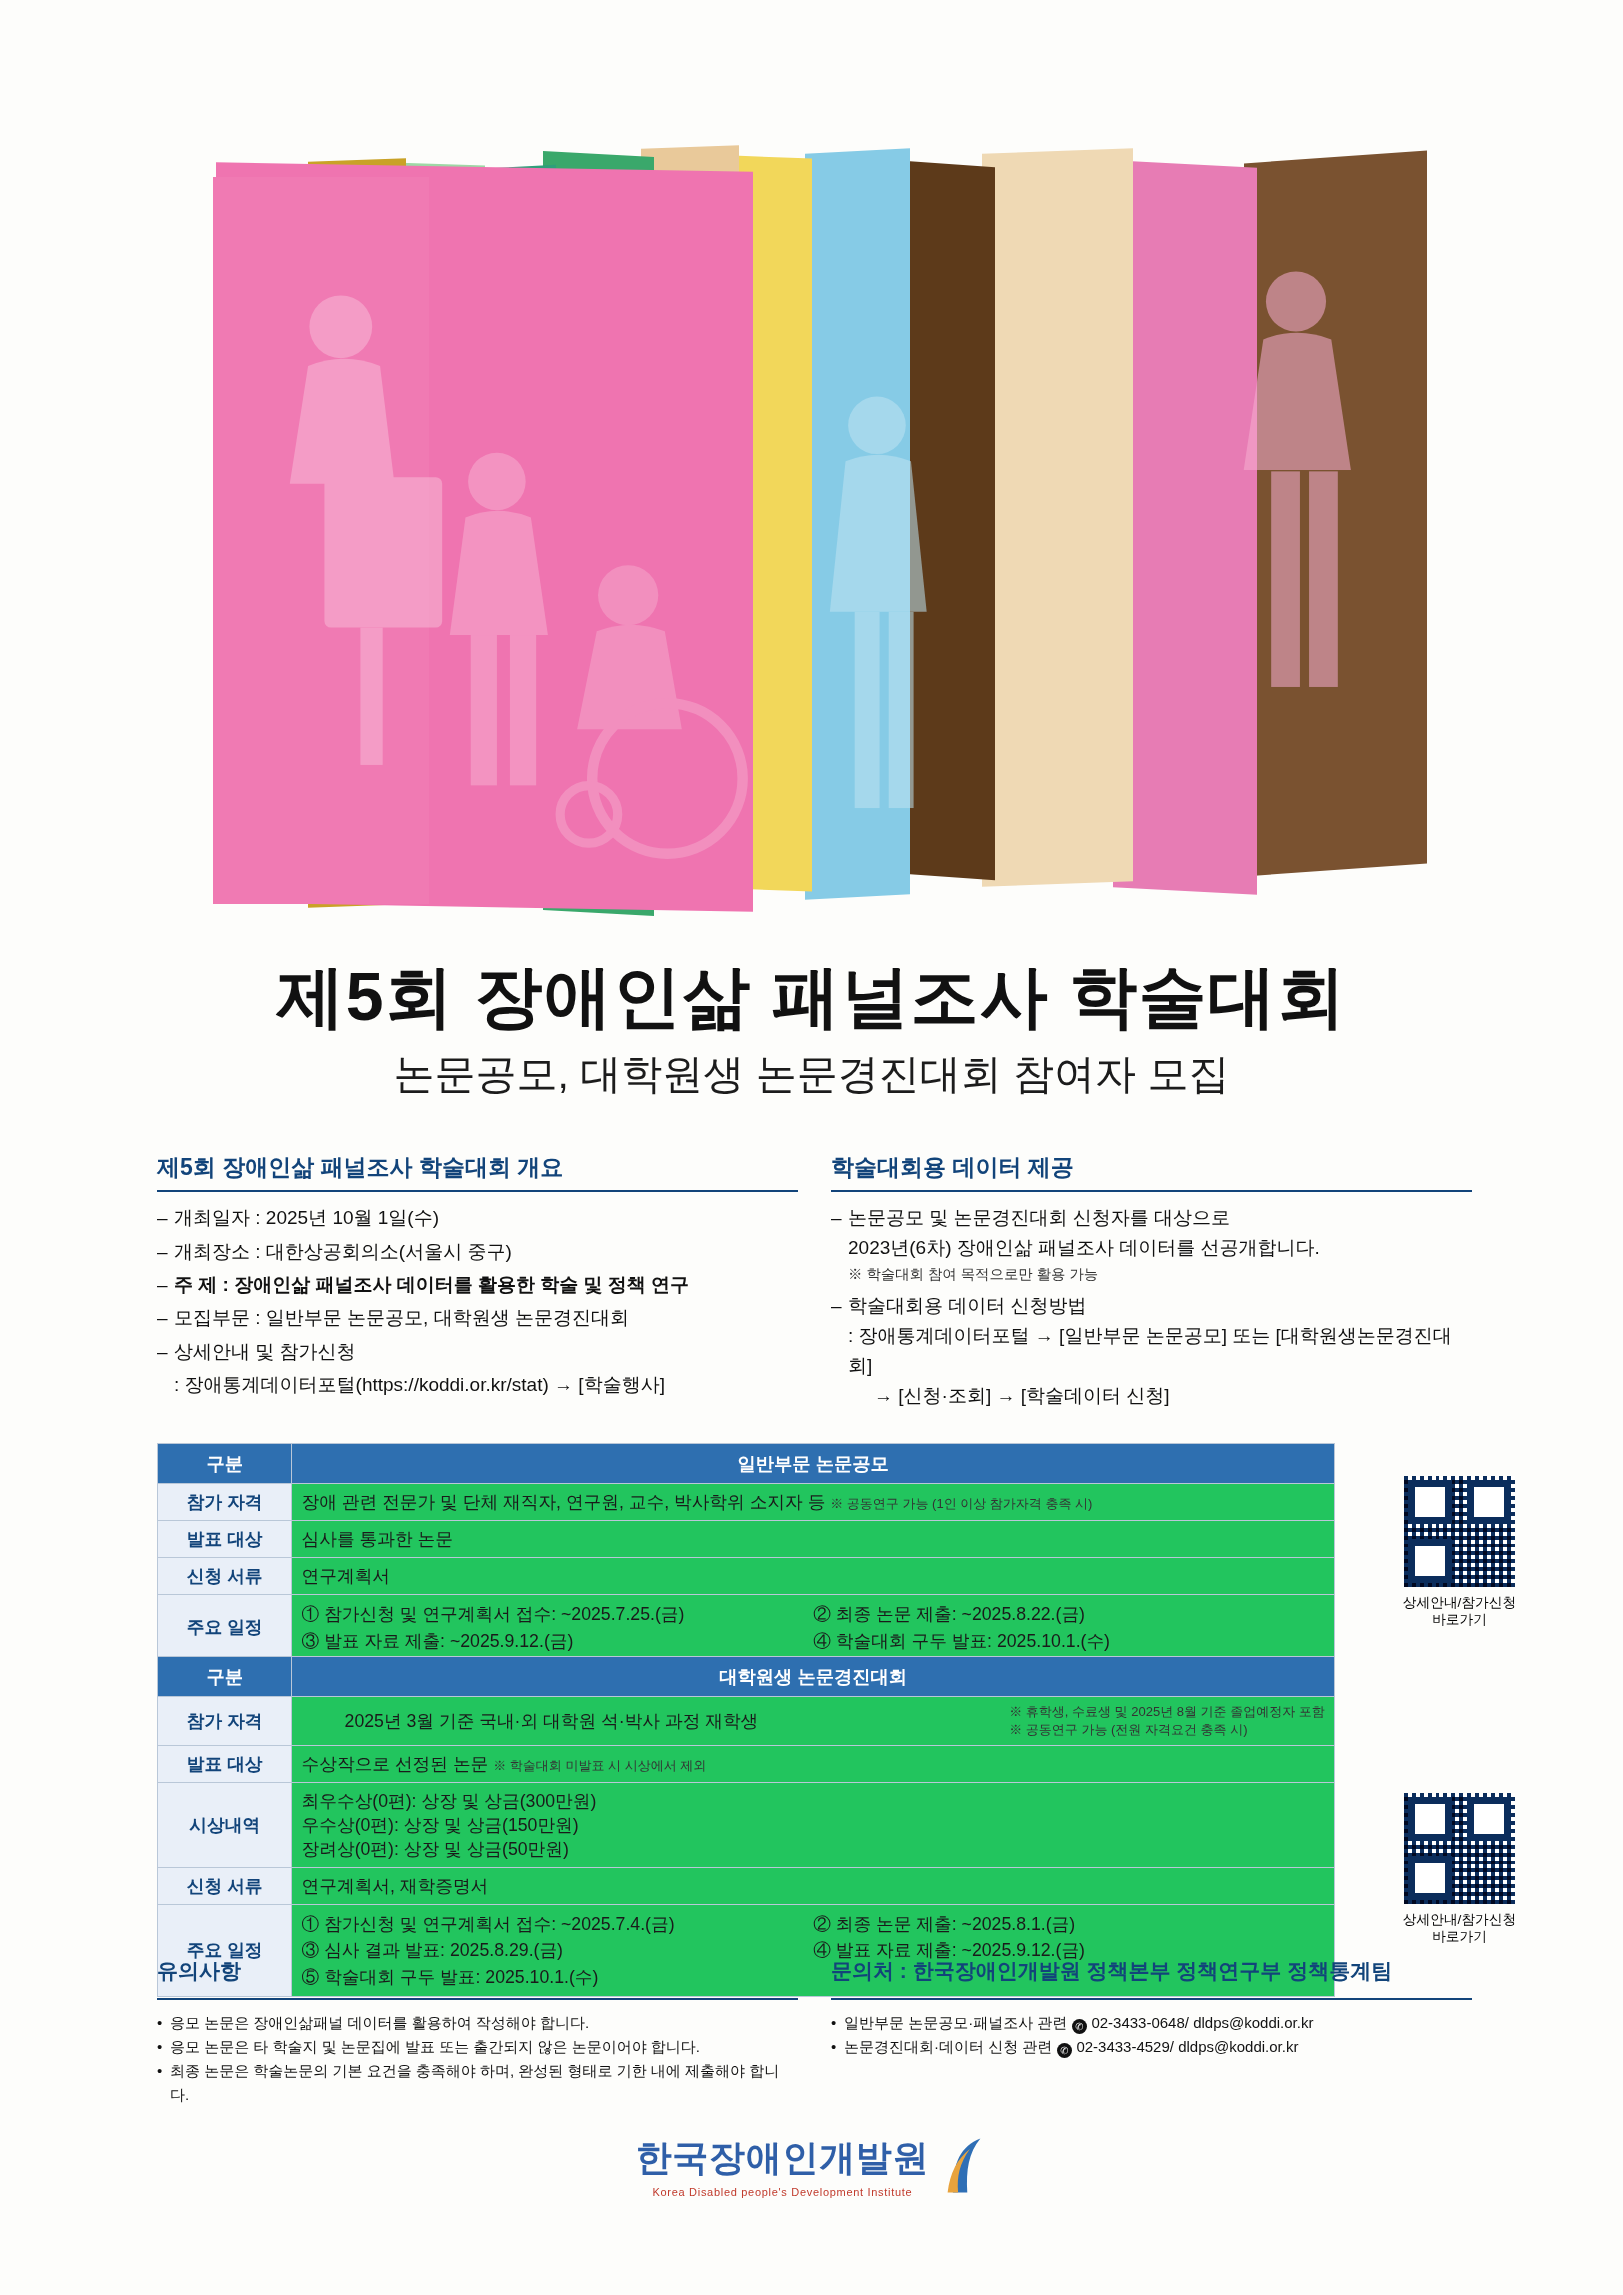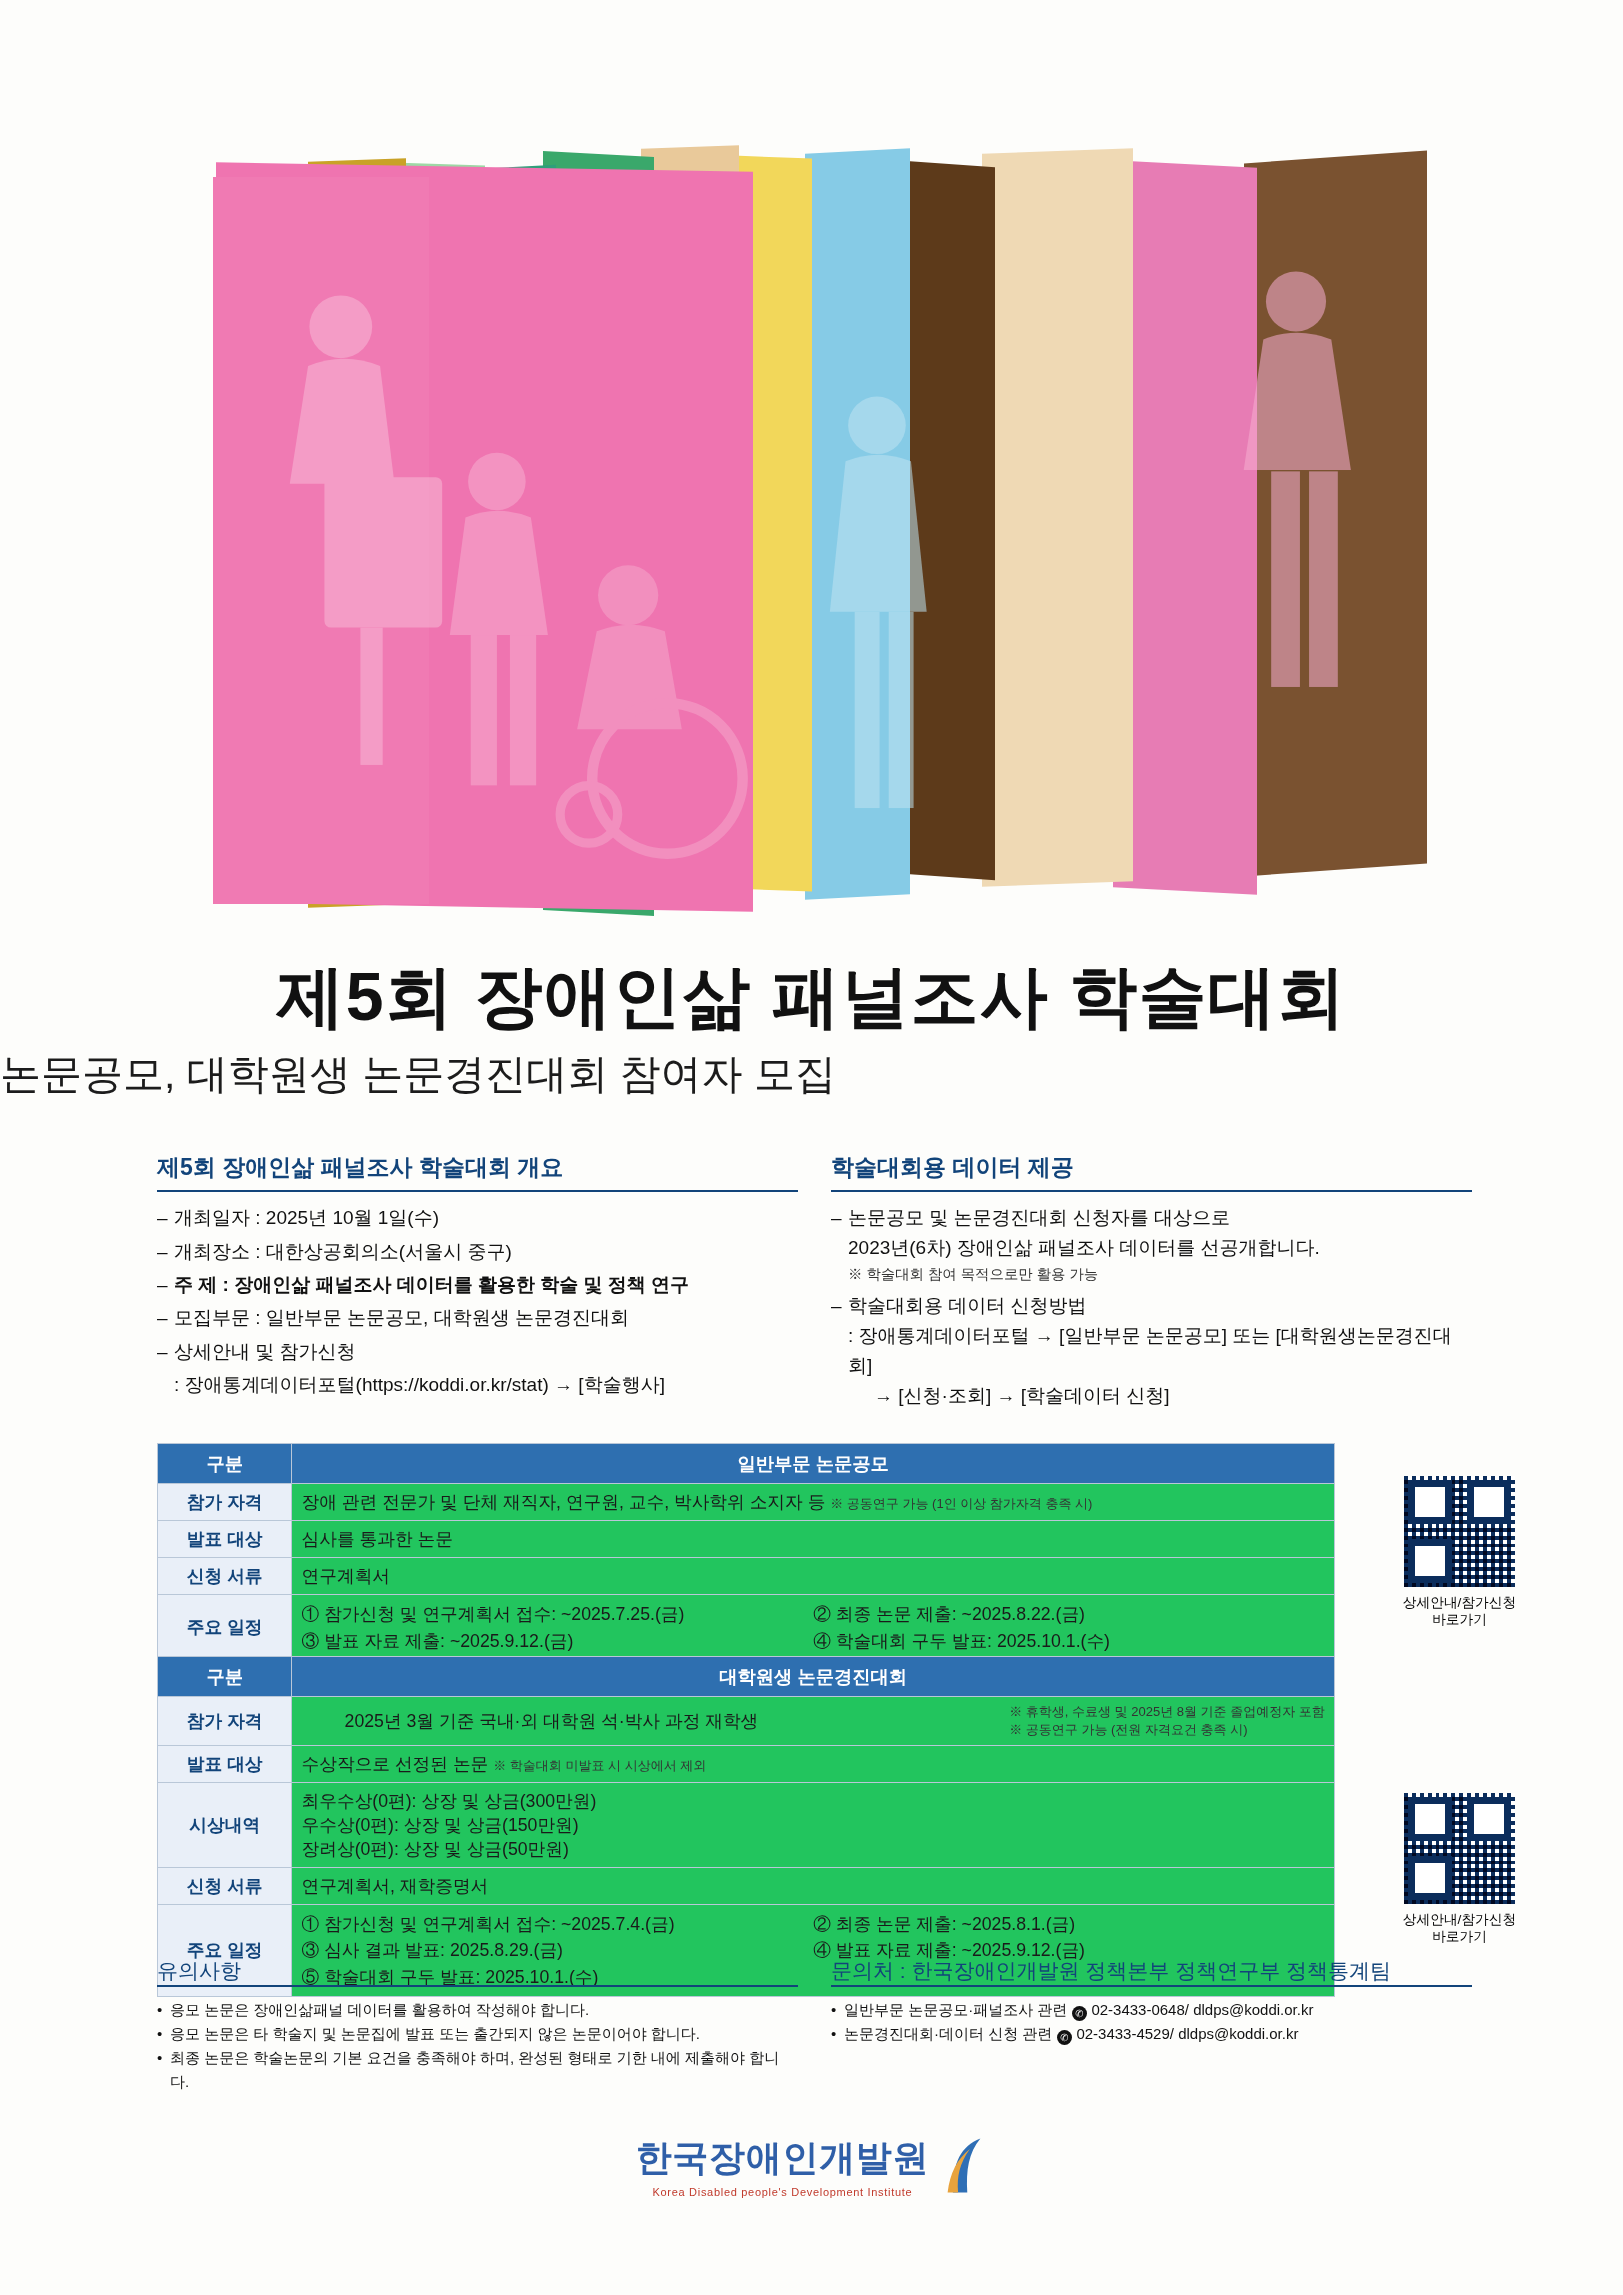--- a/index.html
+++ b/index.html
@@ -47,21 +47,21 @@
     text-align: center;
     font-size: 68px;
     font-weight: bold;
     letter-spacing: 1.3px;
     color: #111;
   }
   .title-sub {
     position: absolute;
     left: 0; top: 1047px;
     width: 1623px;
-    text-align: left;
+    text-align: center;
     font-size: 41px;
     font-weight: normal;
     color: #1c1c1c;
   }
 
   
   .sec {
     position: absolute;
   }
   .sec-title {
@@ -166,23 +166,23 @@
     margin-top: 6.5px;
     font-size: 13.7px;
     color: #000000;
     line-height: 1.3;
   }
 
   
   .foot-sec { position: absolute; }
   .foot-title {
     font-size: 21px;
-    font-weight: normal;
+    font-weight: bold;
     color: #12447a;
-    padding-bottom: 0;
+    padding-bottom: 13px;
     border-bottom: 2px solid #12447a;
   }
   .foot-list {
     margin-top: 10.5px;
     font-size: 15px;
     line-height: 1.62;
     color: #111;
   }
   .bullet {
     display: flex;

